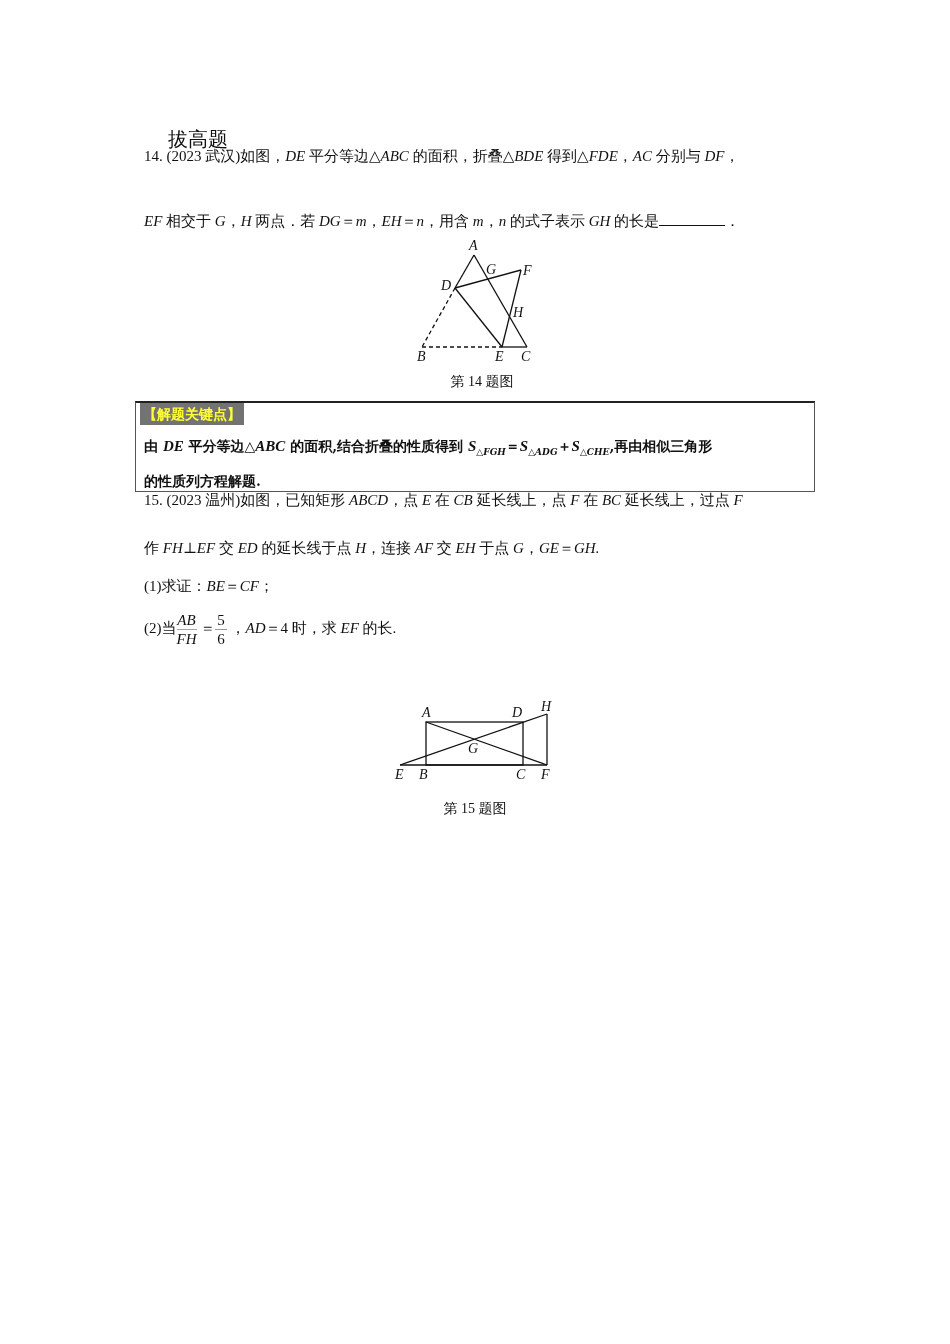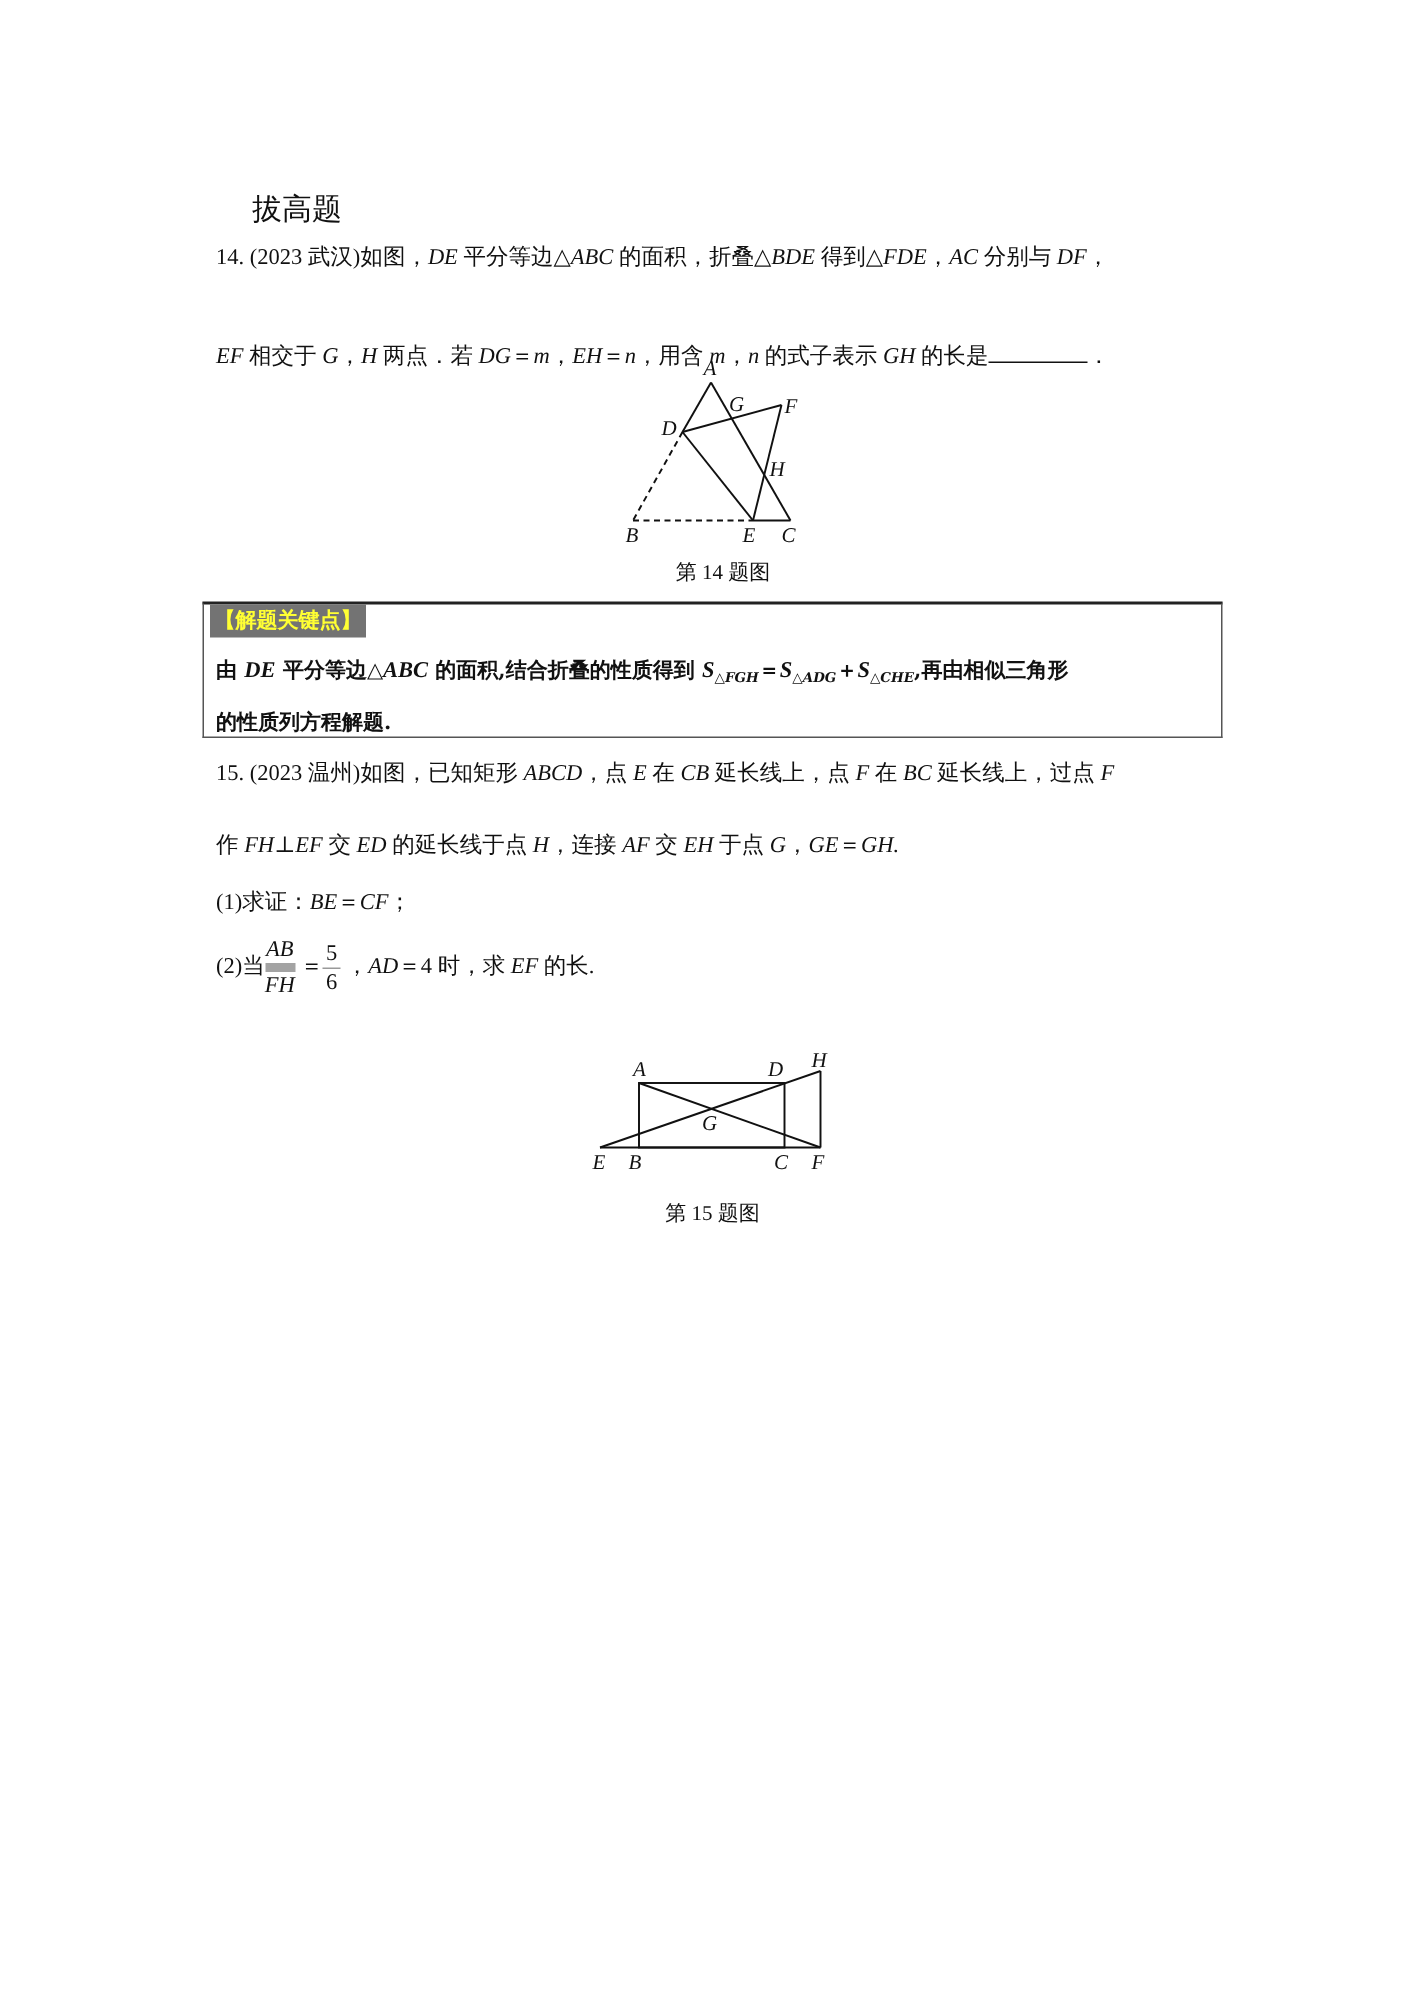--- a/index.html
+++ b/index.html
@@ -1,21 +1,21 @@
 <!DOCTYPE html>
 <html><head>
 <meta charset="utf-8">
 <style>
   html, body { margin: 0; padding: 0; background: #ffffff; }
   body { width: 950px; height: 1344px; position: relative; overflow: hidden;
          font-family: "Liberation Serif", "DejaVu Serif", serif; color: #111; }
   .abs { position: absolute; }
   .section-title { left: 144px; top: 126px; font-family: "DejaVu Sans", "Liberation Sans", sans-serif;
                    font-size: 20px; color: #111; letter-spacing: 0px; margin-left: 24px; }
-  .line { position: absolute; left: 144px; font-size: 15px; line-height: 20px; white-space: nowrap; margin-top: 16px; }
+  .line { position: absolute; left: 144px; font-size: 15px; line-height: 20px; white-space: nowrap; }
   .line i { font-style: italic; }
   .blank { display: inline-block; width: 66px; border-bottom: 1px solid #111; height: 14px; vertical-align: baseline; }
   .caption { font-size: 14px; text-align: center; width: 120px; }
   .keybox { left: 135px; top: 401px; width: 680px; height: 91px; border: 1px solid #555;
             box-sizing: border-box; border-top: 2px solid #222; }
   .keylabel { position: absolute; left: 4px; top: 0px; background: #737373; color: #ffff33;
               font-family: "DejaVu Sans", sans-serif; font-size: 14px; font-weight: bold;
               padding: 1px 3px; line-height: 20px; }
   .keytext { position: absolute; left: 8px; font-family: "DejaVu Serif", serif; font-weight: bold;
              font-size: 14px; white-space: nowrap; color: #111; }
@@ -83,21 +83,21 @@
   <span>15.</span>
   <span>(2023 温州)</span><span>如图，已知矩形 </span><i>ABCD</i><span>，点 </span><i>E</i><span> 在 </span><i>CB</i><span> 延长线上，点 </span><i>F</i><span> 在 </span><i>BC</i><span> 延长线上，过点 </span><i>F</i>
 </div>
 <div class="line" style="top:538px;">
   <span>作 </span><i>FH</i><span>⊥</span><i>EF</i><span> 交 </span><i>ED</i><span> 的延长线于点 </span><i>H</i><span>，连接 </span><i>AF</i><span> 交 </span><i>EH</i><span> 于点 </span><i>G</i><span>，</span><i>GE</i><span>＝</span><i>GH</i><i>.</i>
 </div>
 <div class="line" style="top:576px;">
   <span>(1)求证：</span><i>BE</i><span>＝</span><i>CF</i><span>；</span>
 </div>
 <div class="line" style="top:608px; line-height:40px;">
-  <span>(2)当</span><span class="frac"><i class="num" style="display:block;border-bottom:6px solid #a3a3a3;">AB</i><i style="display:block;">FH</i></span>
+  <span>(2)当</span><span class="frac"><i class="num" style="display:block;border-bottom:1px solid #a3a3a3;">AB</i><i style="display:block;">FH</i></span>
   <span>＝</span><span class="frac"><span class="num">5</span><span>6</span></span>
   <span>，</span><i>AD</i><span>＝4 时，求 </span><i>EF</i><span> 的长.</span>
 </div>
 
 <svg class="abs" style="left:385px; top:690px;" width="180" height="100">
   <g transform="translate(-385,-690)" stroke="#111" stroke-width="1.3" fill="none">
     <rect x="426" y="722" width="97" height="43"></rect>
     <line x1="400" y1="765" x2="547" y2="765"></line>
     <line x1="547" y1="765" x2="547" y2="714"></line>
     <line x1="400" y1="765" x2="547" y2="714"></line>

